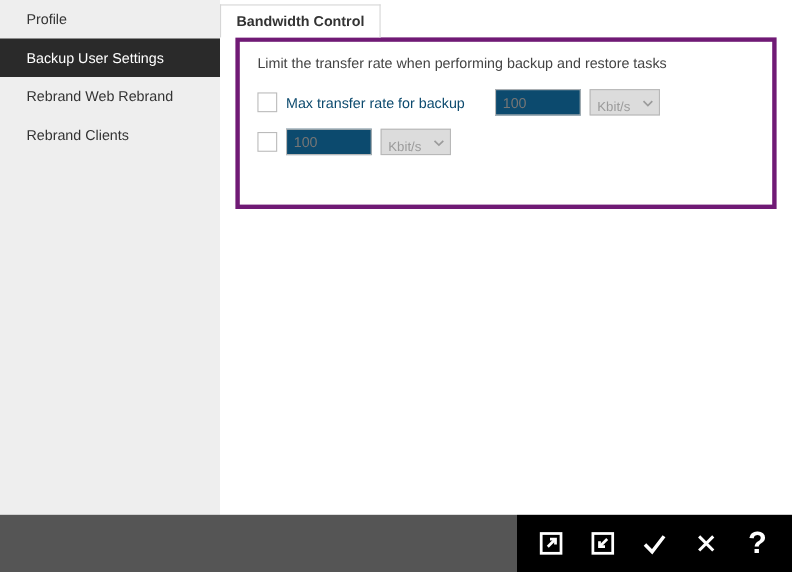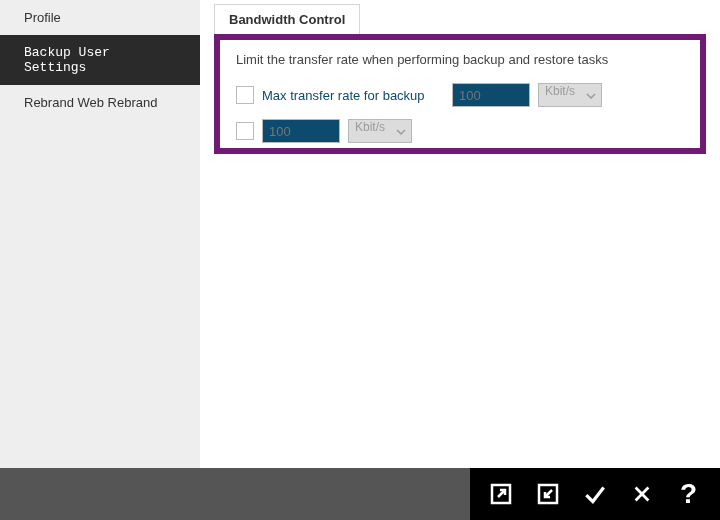--- a/index.html
+++ b/index.html
@@ -1,49 +1,52 @@
 <!DOCTYPE html>
 <html><head>
 <meta charset="utf-8">
 <style>
   * { box-sizing: border-box; }
   html, body { margin:0; padding:0; font-family: Arial, Helvetica, sans-serif; font-size:13px; color:#333; }
   .app { width:720px; height:520px; position:relative; background:#fff; }
   .sidebar { position:absolute; left:0; top:0; width:200px; height:468px; background:#eeeeee; }
   .sidebar-item { padding:10px 24px; color:#333; cursor:pointer; }
-  .sidebar-item.active { background:#2a2a2a; color:#fff;font-family:Liberation Mono, monospace; }
+  .sidebar-item.active { background:#2a2a2a; color:#fff; }
   .main { position:absolute; left:200px; top:0; width:520px; height:468px; background:#fff; }
-  .tabs { height:34px; padding-left:14px; padding-top:4px;text-decoration:underline; }
+  .tabs { height:34px; padding-top:4px;text-decoration:underline; }
   .tab { display:inline-block; height:30px; line-height:30px; padding:0 14px; border:1px solid #d6d6d6; border-bottom:none; background:#fff; font-weight:bold; color:#333; cursor:pointer; font-size:13px; }
-  .panel { margin:0 14px 14px 14px; border:6px solid #701a75; padding:12px 16px 20px 16px; height:120px; }
+  .panel { margin:0 14px 14px 14px; border:4px solid #701a75; padding:12px 16px 20px 16px; height:156px; }
   .panel-desc { color:#444; margin-bottom:14px; font-size:13px; }
   .row { display:flex; align-items:center; height:28px; margin-bottom:8px; }
   .check { width:18px; height:18px; border:1px solid #bbb; background:#fff; margin-right:8px; cursor:pointer; }
   .row-label { flex:0 0 190px; color:#0c4a6e; font-size:13px; }
   .num { width:78px; height:24px; background:#0c4a6e; border:1px solid #b8b8b8; color:#9b9b9b; padding:0 6px; font-size:13px; margin-right:8px; }
-  .unit { width:64px; height:24px; background:#dcdcdc; border:1px solid #b8b8b8; color:#9b9b9b; display:flex; align-items:flex-start; padding:0 6px; font-size:12px; cursor:pointer; position:relative; }
+  .unit { width:64px; height:24px; background:#dcdcdc; border:1px solid #b8b8b8; color:#9b9b9b; display:flex; align-items:flex-end; padding:0 6px; font-size:12px; cursor:pointer; position:relative; }
   .unit svg { position:absolute; right:5px; top:7px; }
   .footer { position:absolute; left:0; bottom:0; width:720px; height:52px; display:flex; }
   .footer-left { flex:1; background:#555555; }
   .footer-right { width:250px; background:#000; display:flex; align-items:center; justify-content:space-around; padding:0 8px; }
   .fbtn { width:36px; height:36px; color:#fff; cursor:pointer; display:flex; align-items:center; justify-content:center; }
 </style>
 </head>
 <body>
 <div class="app">
 
 <div class="sidebar">
   <div class="sidebar-item">
     <span>Profile</span>
   </div>
   <div class="sidebar-item active">
     <span>Backup User Settings</span>
   </div>
   <div class="sidebar-item">
     <span>Rebrand Web Rebrand</span>
+  </div>
+  <div class="sidebar-item">
+    <span>Rebrand Clients</span>
   </div>
 </div>
 
 <div class="main">
   <div class="tabs">
     <div class="tab">
       <span>Bandwidth Control</span>
     </div>
   </div>
   <div class="panel">

